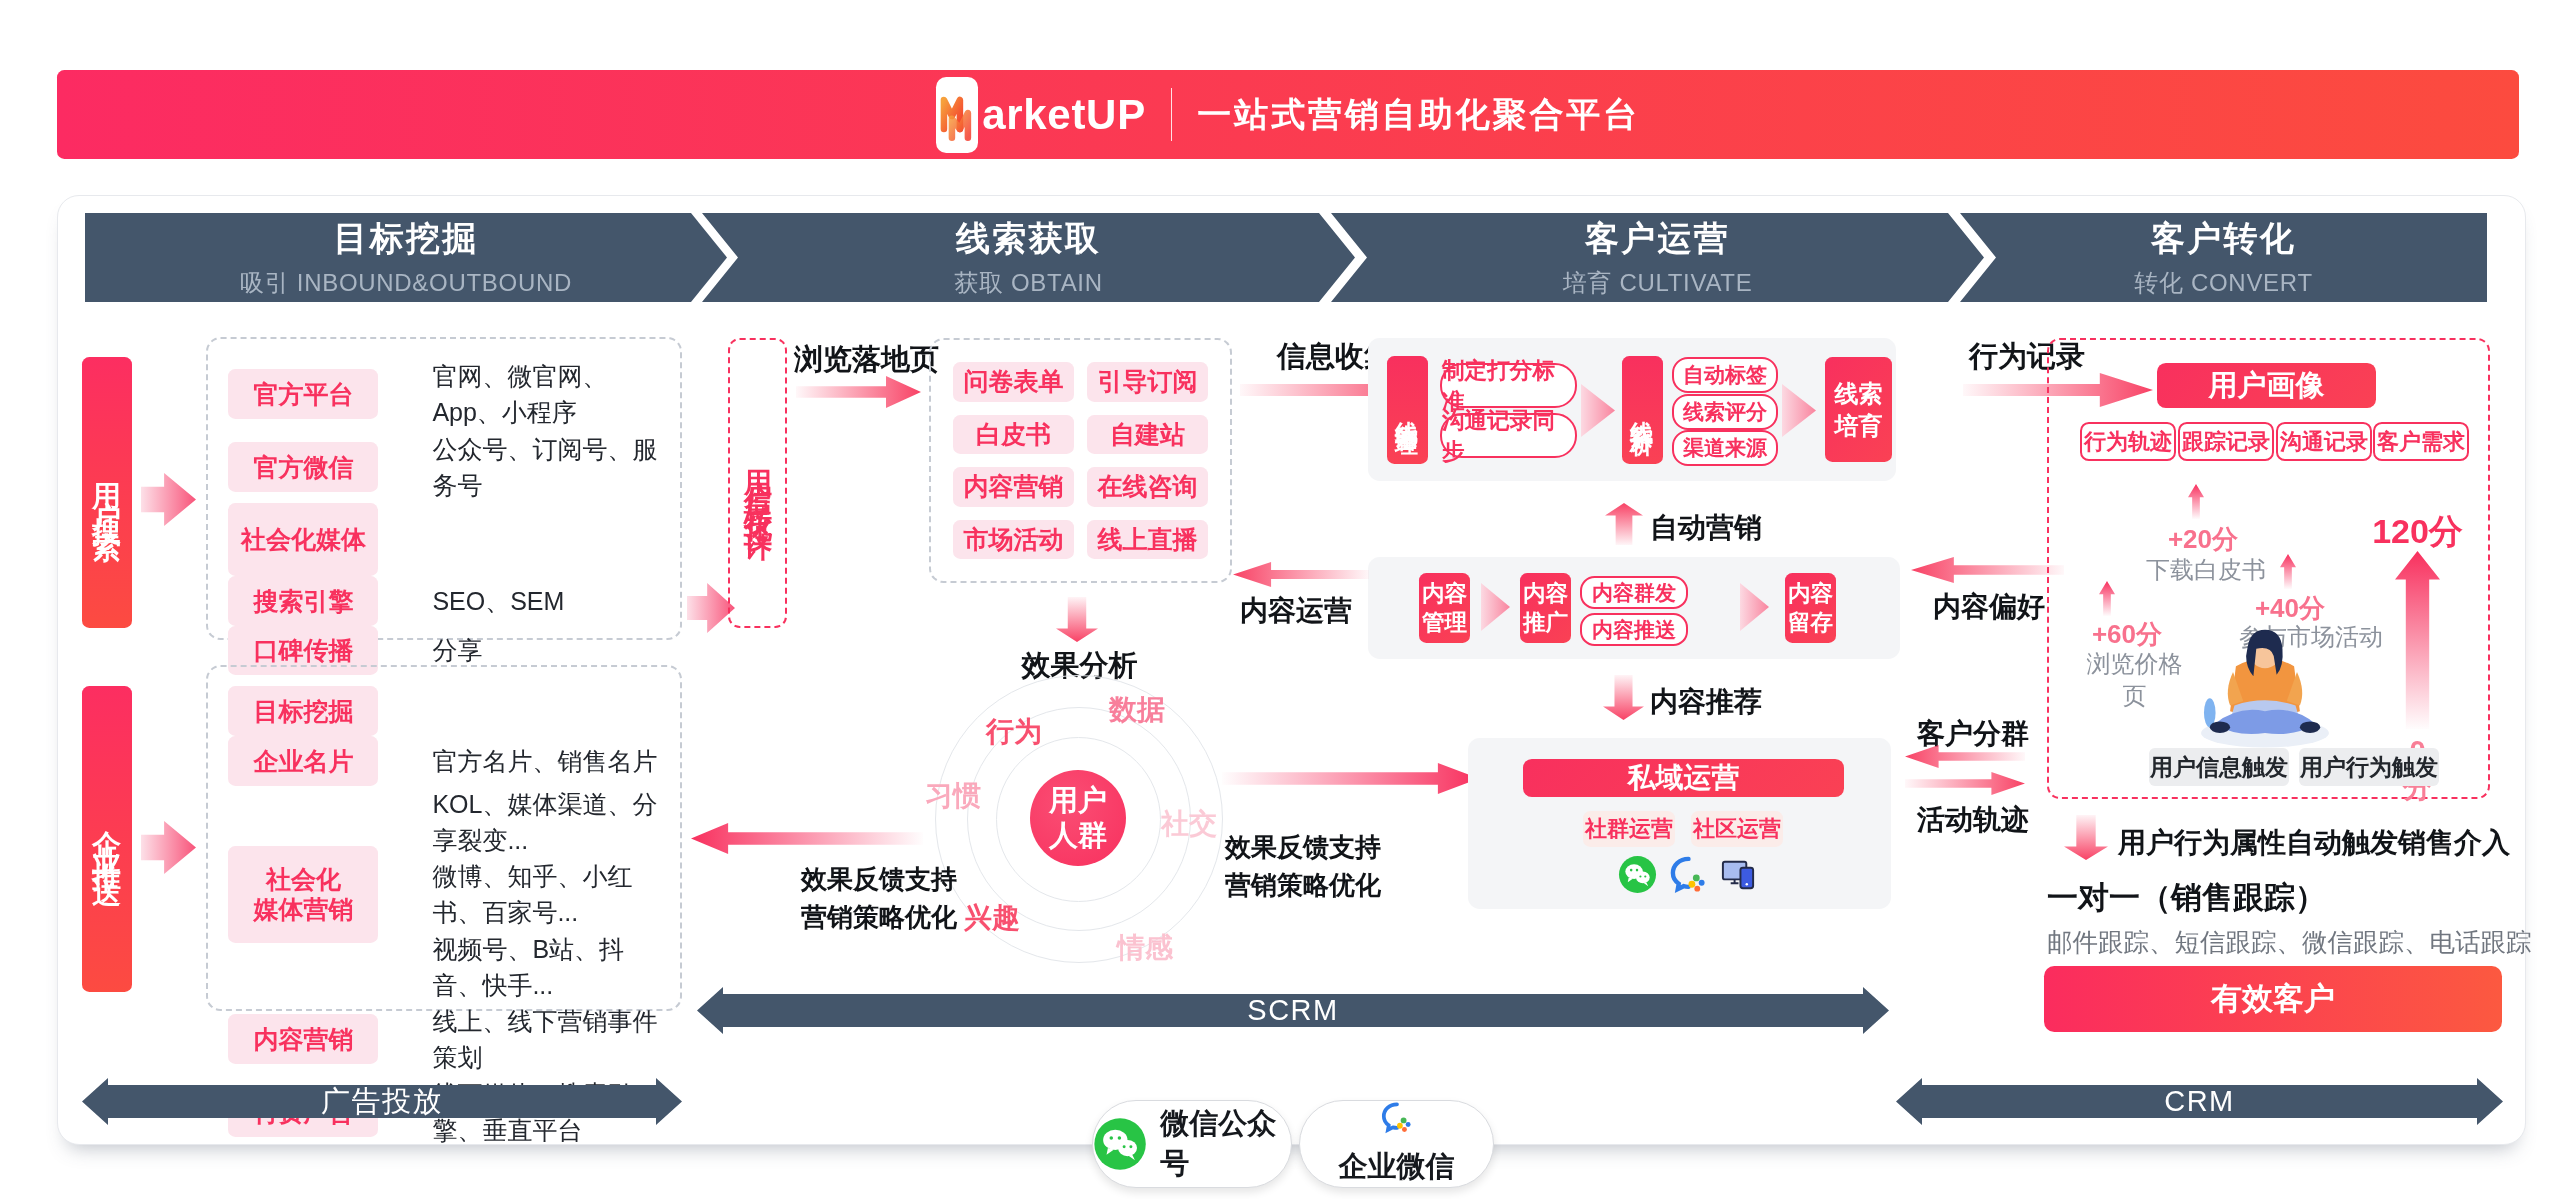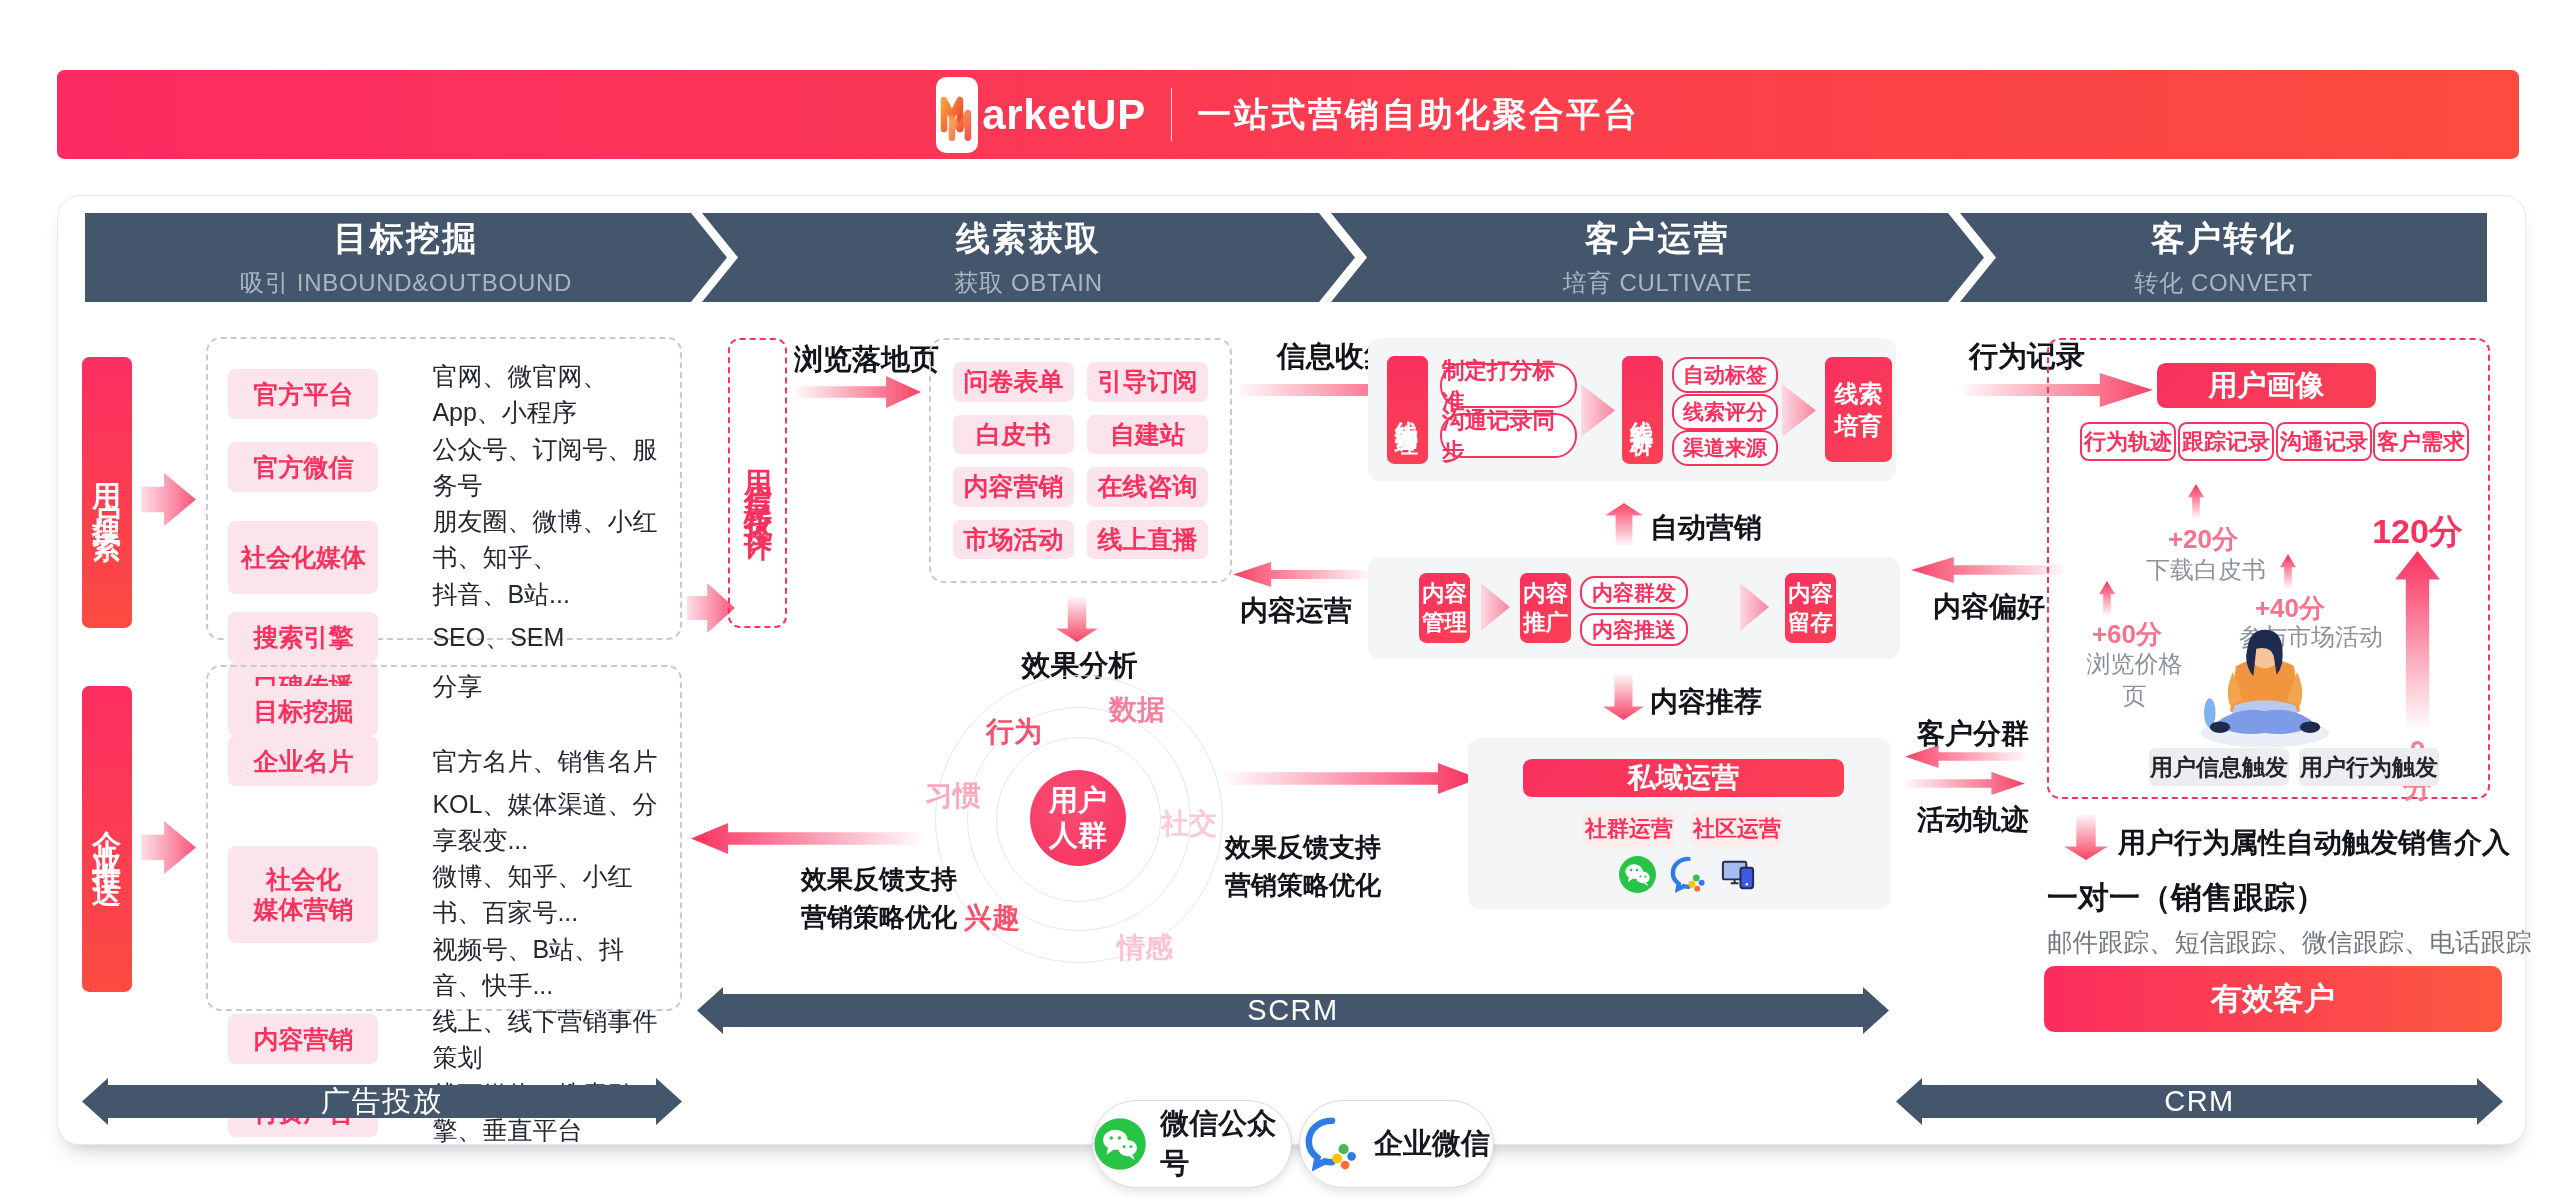--- a/index.html
+++ b/index.html
@@ -141,22 +141,20 @@
   <div class="srow">
     <span class="pill">官方平台</span>
     <span class="desc">官网、微官网、App、小程序</span>
   </div>
   <div class="srow">
     <span class="pill">官方微信</span>
     <span class="desc">公众号、订阅号、服务号</span>
   </div>
   <div class="srow">
     <span class="pill" style="min-height:64px;">社会化媒体</span>
-    <span class="desc">朋友圈、微博、小红书、知乎、
-抖音、B站...</span>
   </div>
   <div class="srow">
     <span class="pill">搜索引擎</span>
     <span class="desc">SEO、SEM</span>
   </div>
   <div class="srow">
     <span class="pill">口碑传播</span>
     <span class="desc">分享</span>
   </div>
 </div>
@@ -374,21 +372,21 @@
     <polygon points="22,46 20,56 31,48" fill="#fff"></polygon>
     <circle cx="27" cy="31" r="2.6" fill="#28C445"></circle>
       <circle cx="39" cy="31" r="2.6" fill="#28C445"></circle>
     <ellipse cx="51" cy="46" rx="14" ry="12" fill="#fff"></ellipse>
     <polygon points="58,56 62,64 52,57" fill="#fff"></polygon>
     <circle cx="46" cy="44" r="2.2" fill="#28C445"></circle>
       <circle cx="56" cy="44" r="2.2" fill="#28C445"></circle>
   </svg>
   <span>微信公众号</span>
 </div>
-<div class="abs fpill" style="left:1299px;top:1100px;width:193px;height:86px;">
+<div class="abs fpill" style="left:1299px;top:1100px;width:193px;height:86px;flex-direction:column;">
   <svg width="58" height="58" viewBox="0 0 80 80">
     <path d="M40 8 C21 8 8 21 8 37 c0 9 5 17 12 22 l-2 11 12-6 c3 .8 7 1.3 10 1.3" fill="none" stroke="#2E7CE8" stroke-width="9" stroke-linecap="round"></path>
     <circle cx="56" cy="47" r="7" fill="#47B756"></circle>
     <circle cx="47" cy="60" r="7" fill="#FFC300"></circle>
     <circle cx="58" cy="69" r="6" fill="#FF6C37"></circle>
     <circle cx="67" cy="57" r="6" fill="#2E7CE8"></circle>
   </svg>
   <span>企业微信</span>
 </div>
 

